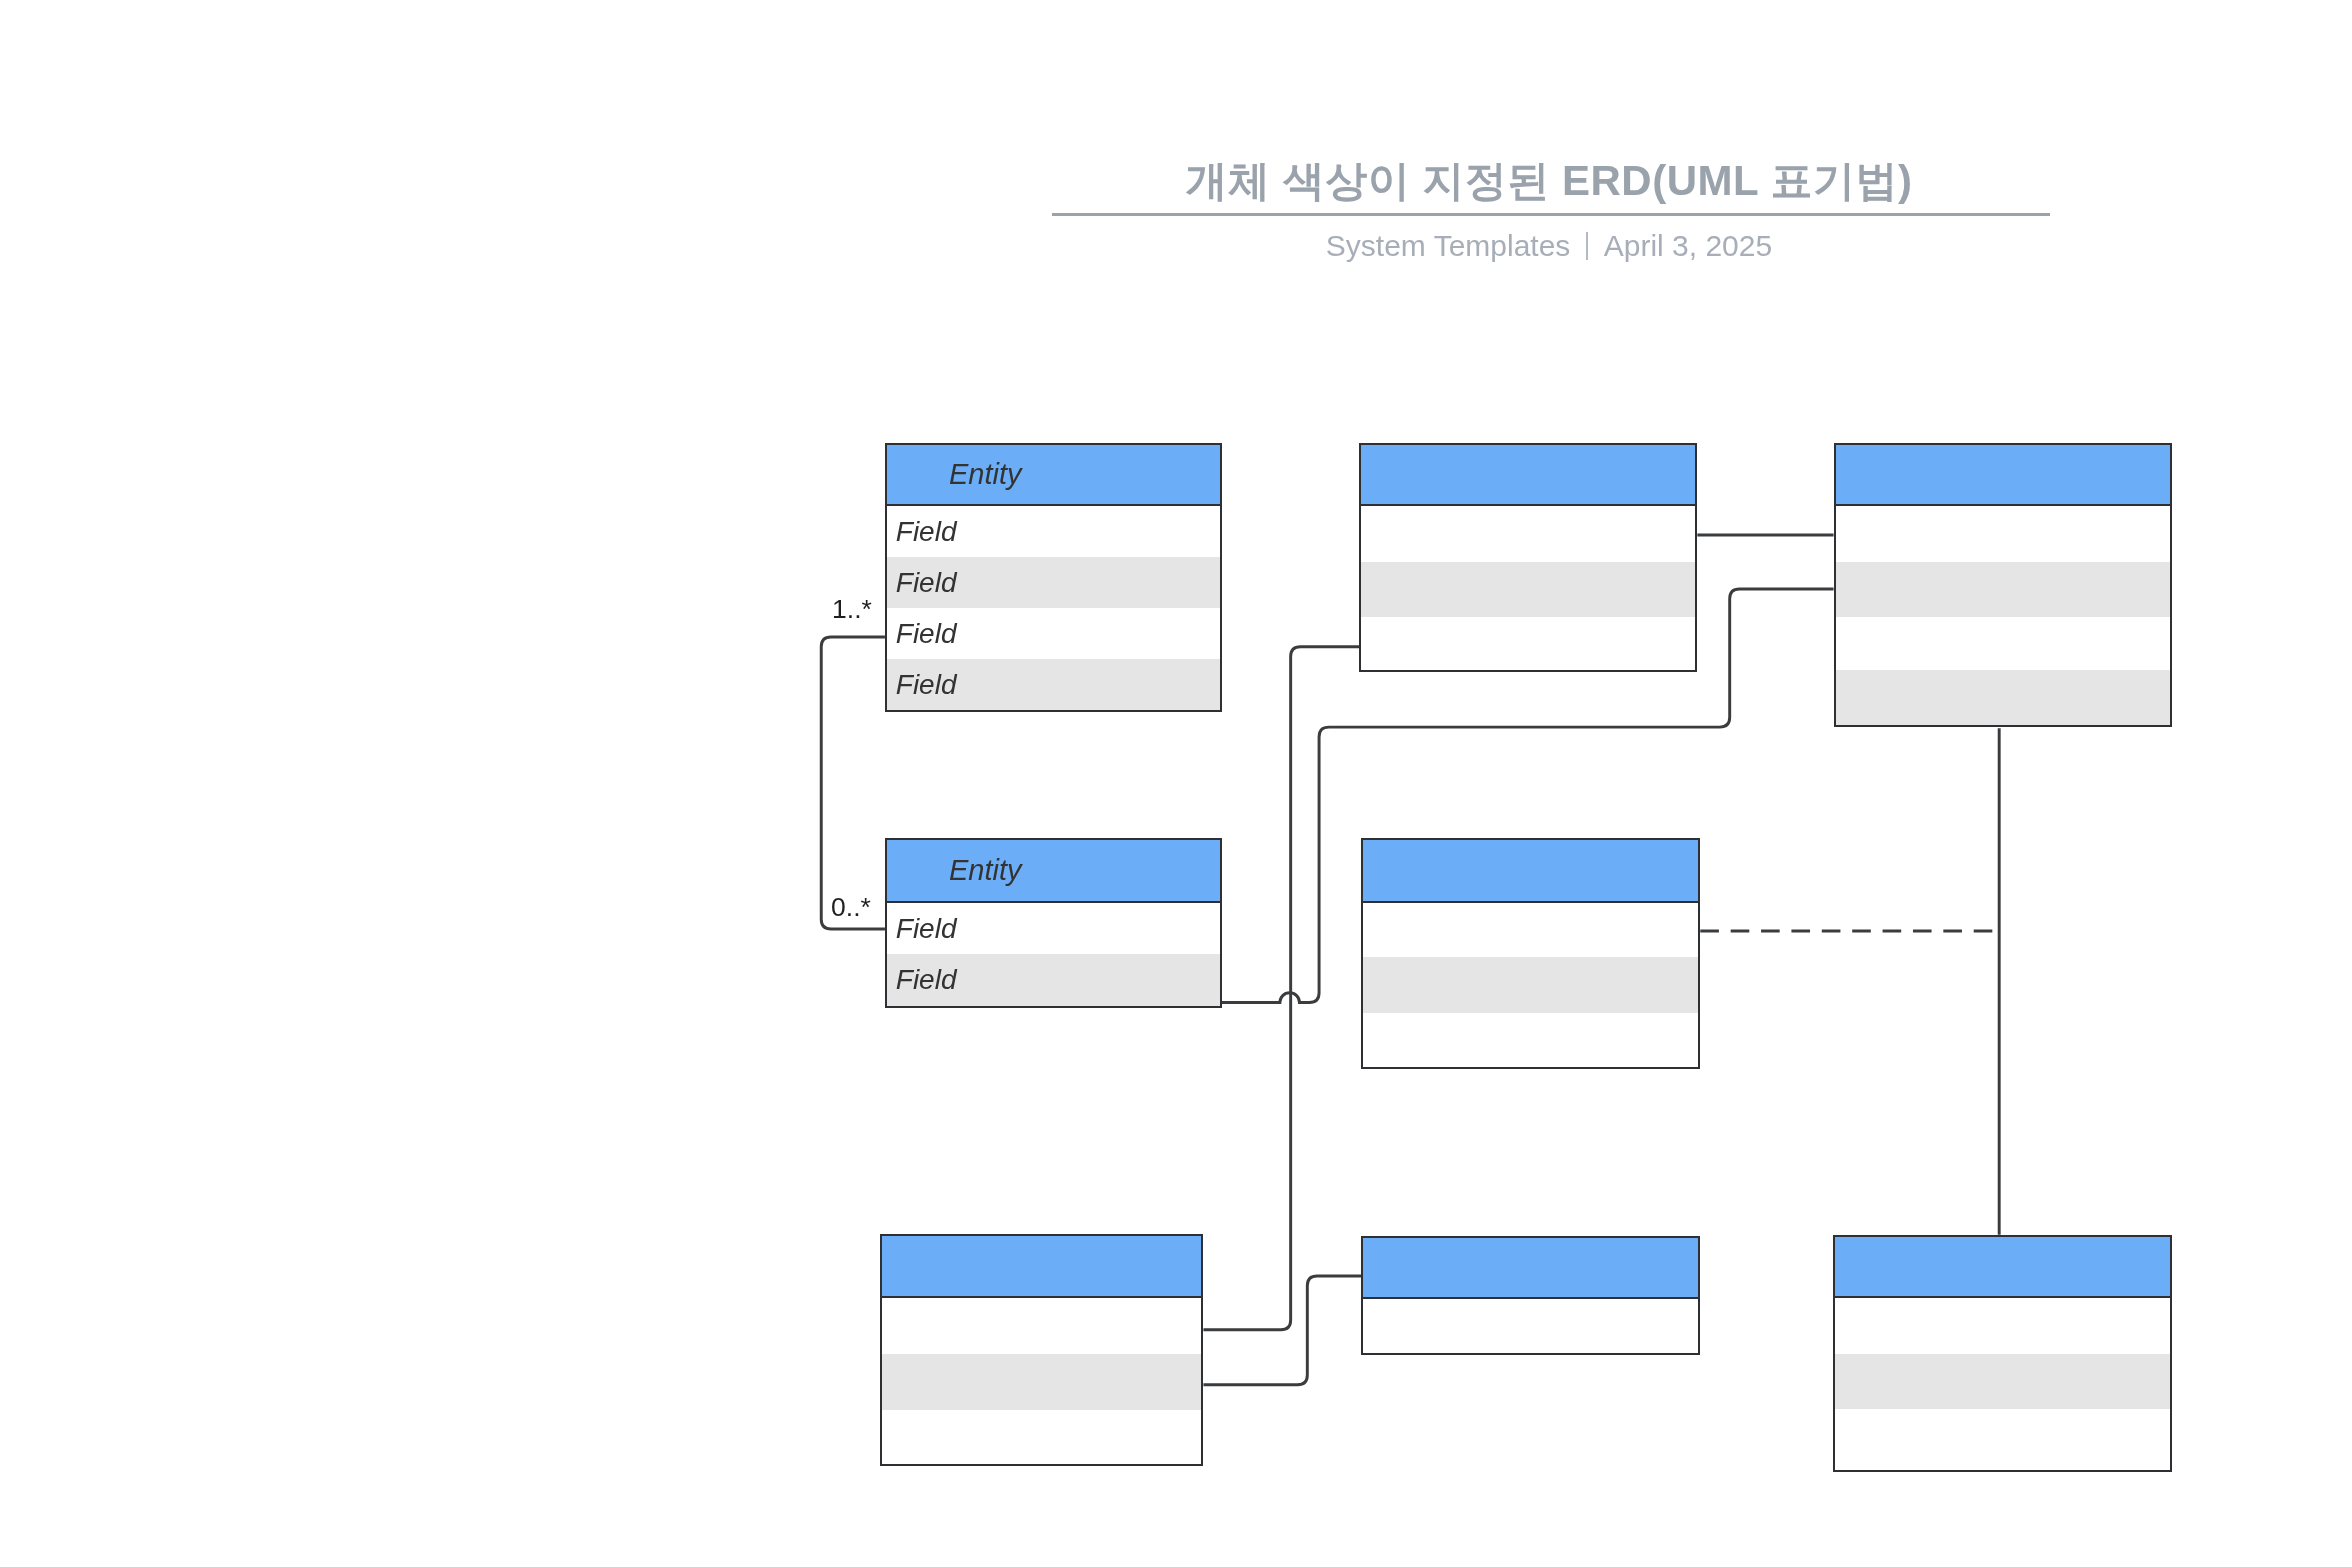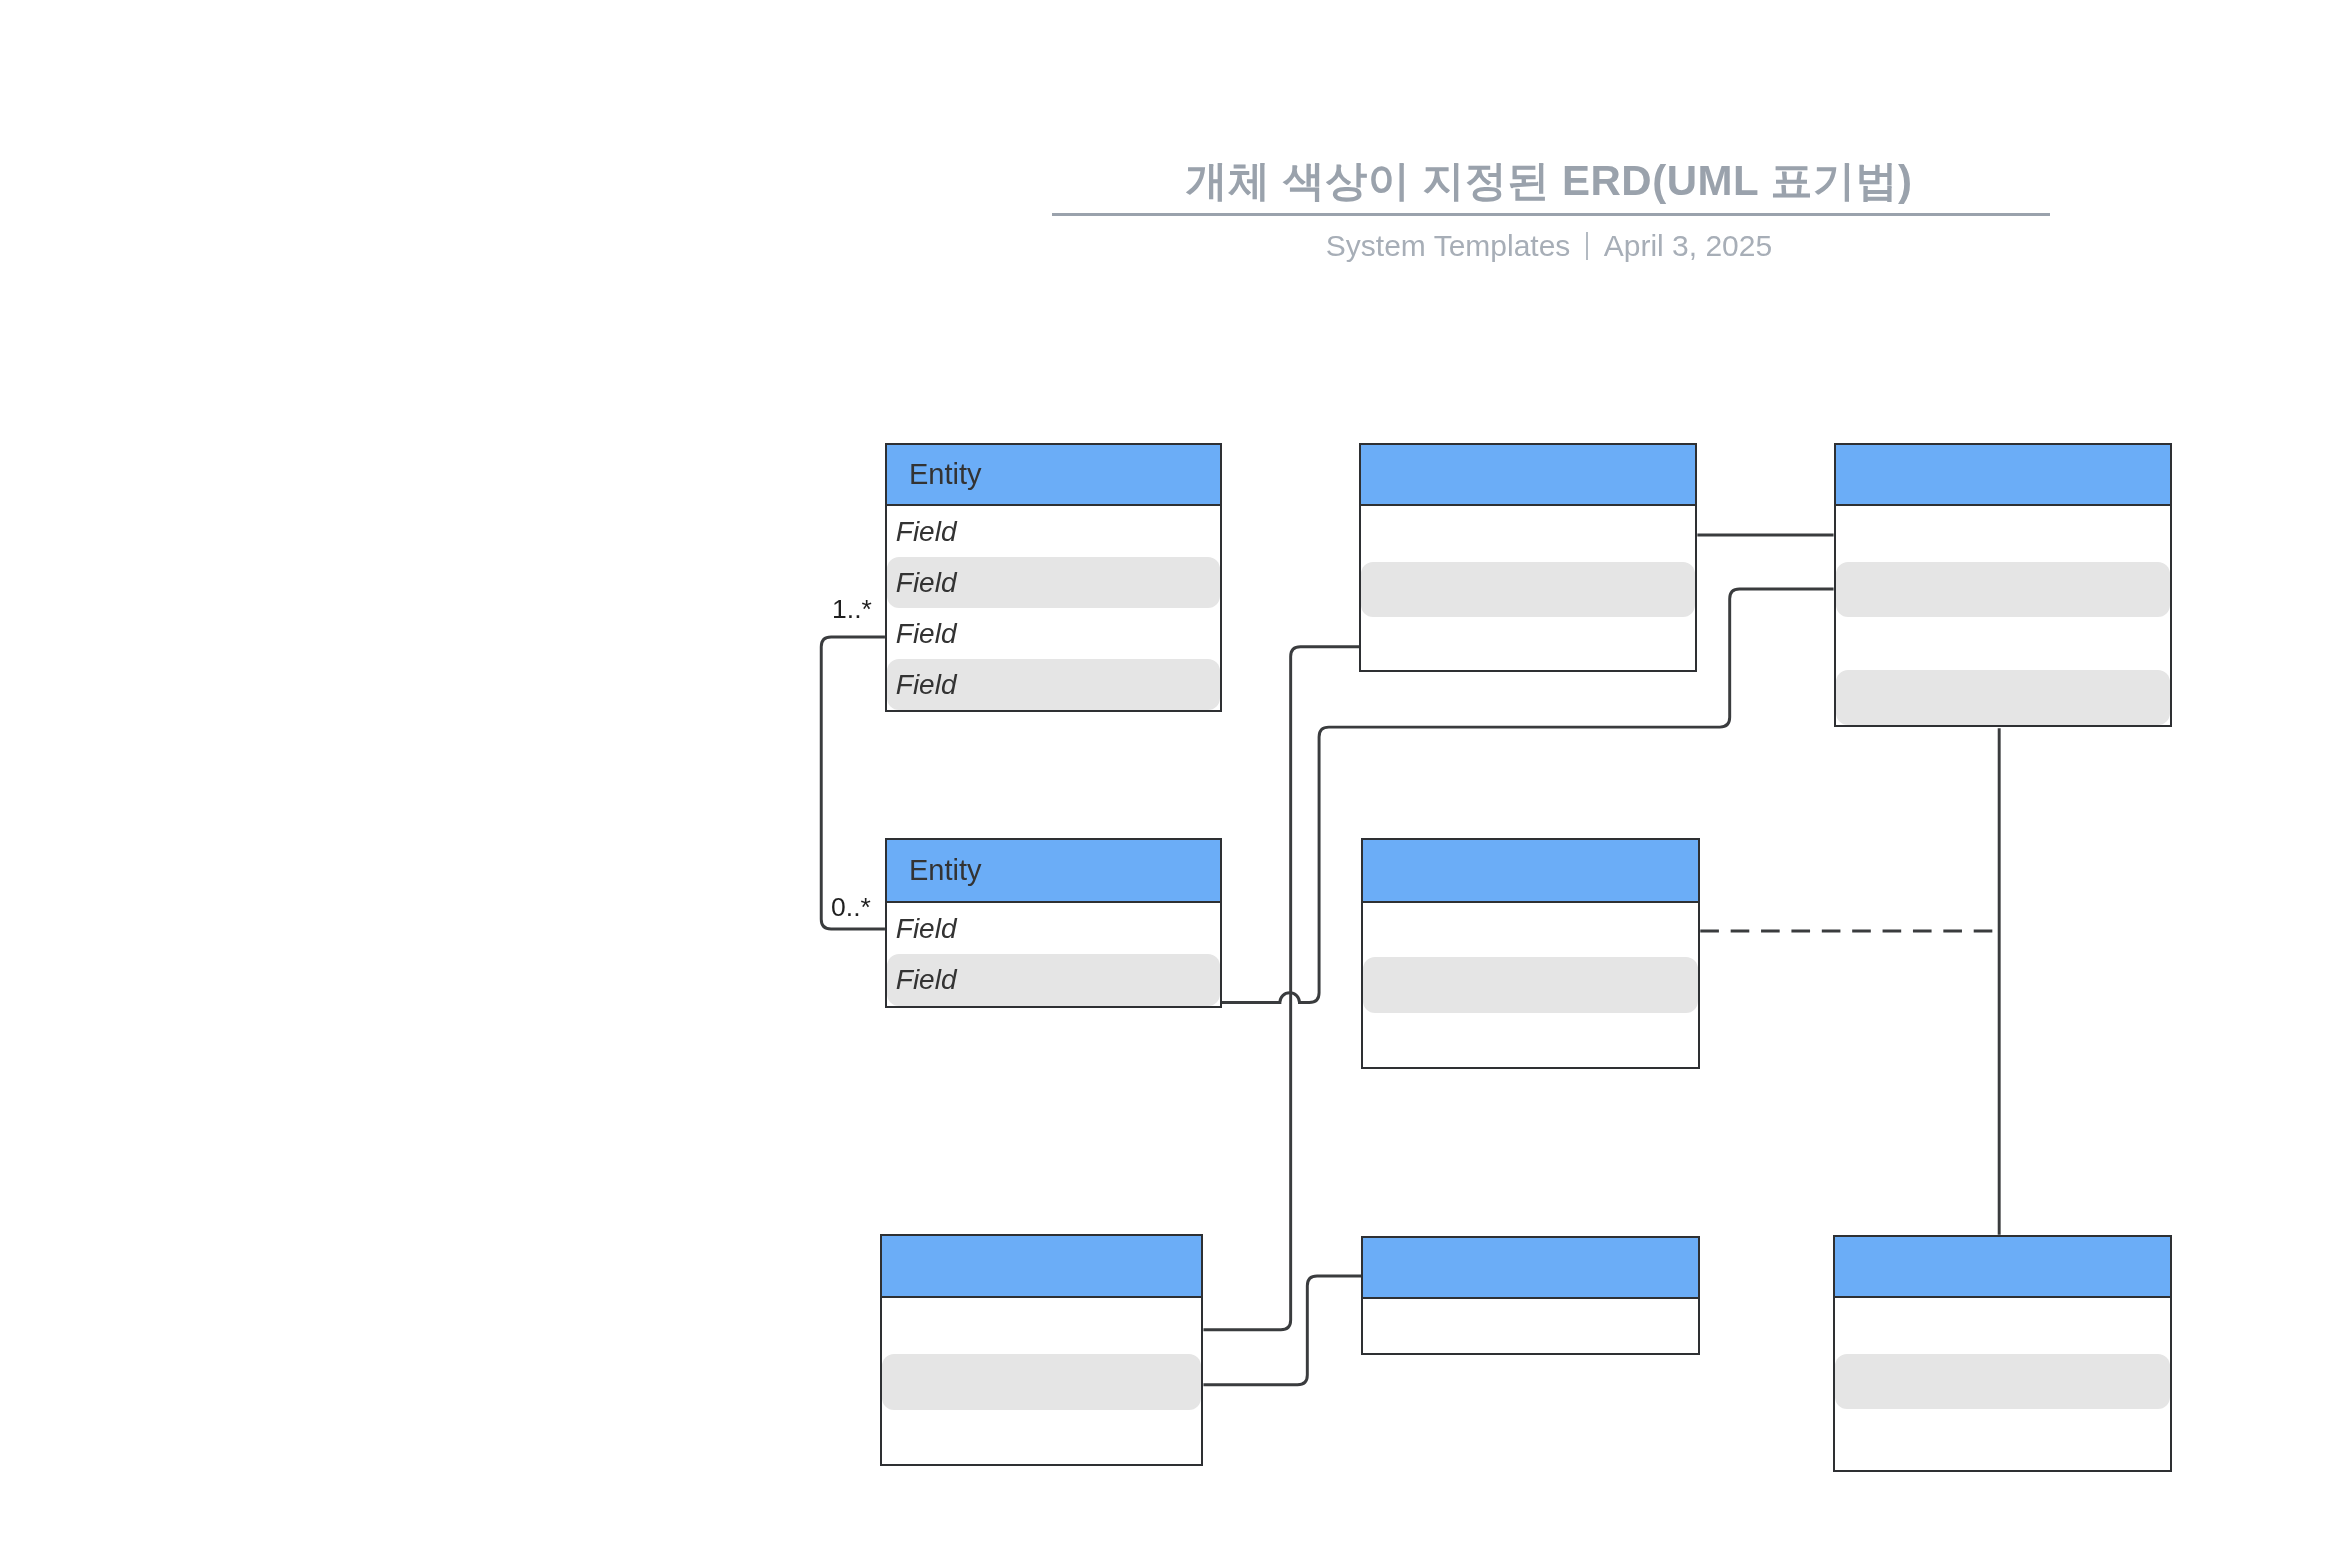--- a/index.html
+++ b/index.html
@@ -37,23 +37,23 @@
   #edge-layer path.dashed{stroke-dasharray:19 12;}
   .node{
     position:absolute;background:#ffffff;border:2.9px solid var(--border);
     box-sizing:border-box;
   }
   .node-header{
     background:var(--blue);border-bottom:2.9px solid var(--border);
     display:flex;align-items:center;box-sizing:border-box;
   }
   .node-header span{
-    font-size:29px;color:var(--box-text);padding-left:22px;
-  }
-  .node-row{display:flex;align-items:center;box-sizing:border-box;border-radius:12px;}
+    font-style:italic;font-size:29px;color:var(--box-text);padding-left:22px;margin-left:40px;
+  }
+  .node-row{display:flex;align-items:center;box-sizing:border-box;}
   .node-row.gray{background:var(--gray-row);}
   .node-row span{
     font-style:italic;font-size:28px;color:var(--box-text);padding-left:8.8px;
   }
   .cardinality{
     position:absolute;transform:translate(-50%,-50%);
     font-size:26.5px;color:var(--card-label);white-space:nowrap;
   }
 </style>
 </head>

